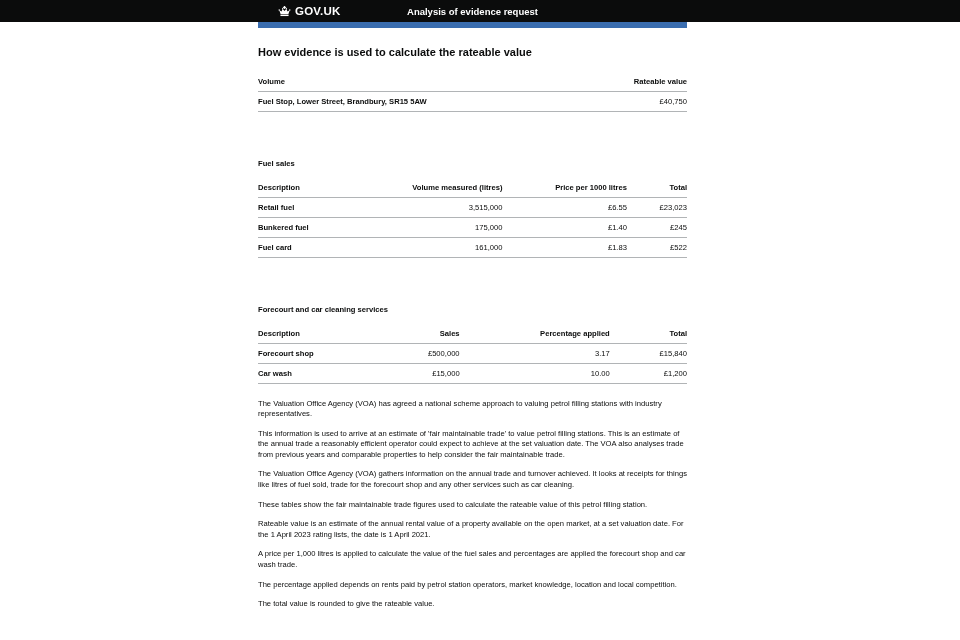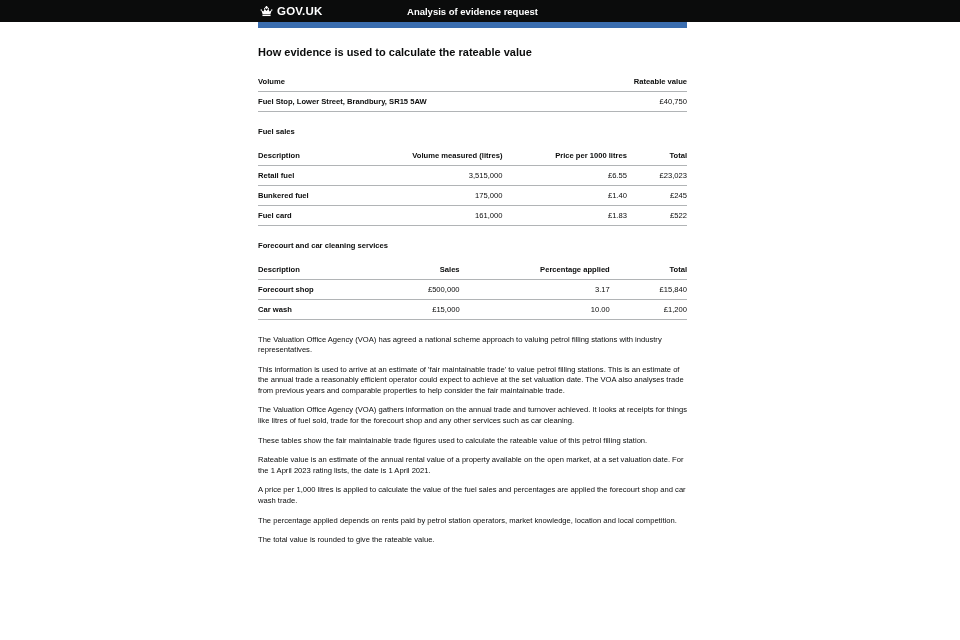--- a/index.html
+++ b/index.html
@@ -15,21 +15,21 @@
     width: 960px; height: 22px;
     background: #0b0c0c;
   }
   .masthead-inner {
     position: relative;
     width: 429px; height: 22px;
     margin-left: 258px;
     display: flex; align-items: center; justify-content: center;
   }
   .govuk-logo {
-    position: absolute; left: 2px; top: 0; height: 22px;
+    position: absolute; left: 20px; top: 0; height: 22px;
     display: flex; align-items: center; gap: 4px;
     color: #ffffff; font-weight: bold; font-size: 11.5px;
     letter-spacing: 0.2px;
     text-decoration: none; cursor: pointer;
   }
   .crown { display: inline-block; line-height: 0; }
   .masthead-title {
     color: #ffffff; font-weight: bold; font-size: 9.5px;
   }
   .brand-bar {
@@ -45,21 +45,21 @@
     margin: 18px 0 13px 0;
   }
   table {
     width: 100%;
     border-collapse: collapse;
     font-size: 7.6px;
     margin-bottom: 15px;
   }
   caption {
     text-align: left; font-weight: bold; font-size: 7.6px;
-    padding-bottom: 10px; caption-side: top;
+    padding-bottom: 10px; caption-side: top; margin-top: 32px;
   }
   th, td {
     padding: 5px 0;
     line-height: 9px;
     border-bottom: 1px solid #b1b4b6;
     vertical-align: top;
     font-size: 7.6px;
   }
   th { font-weight: bold; }
   .al { text-align: left; }

